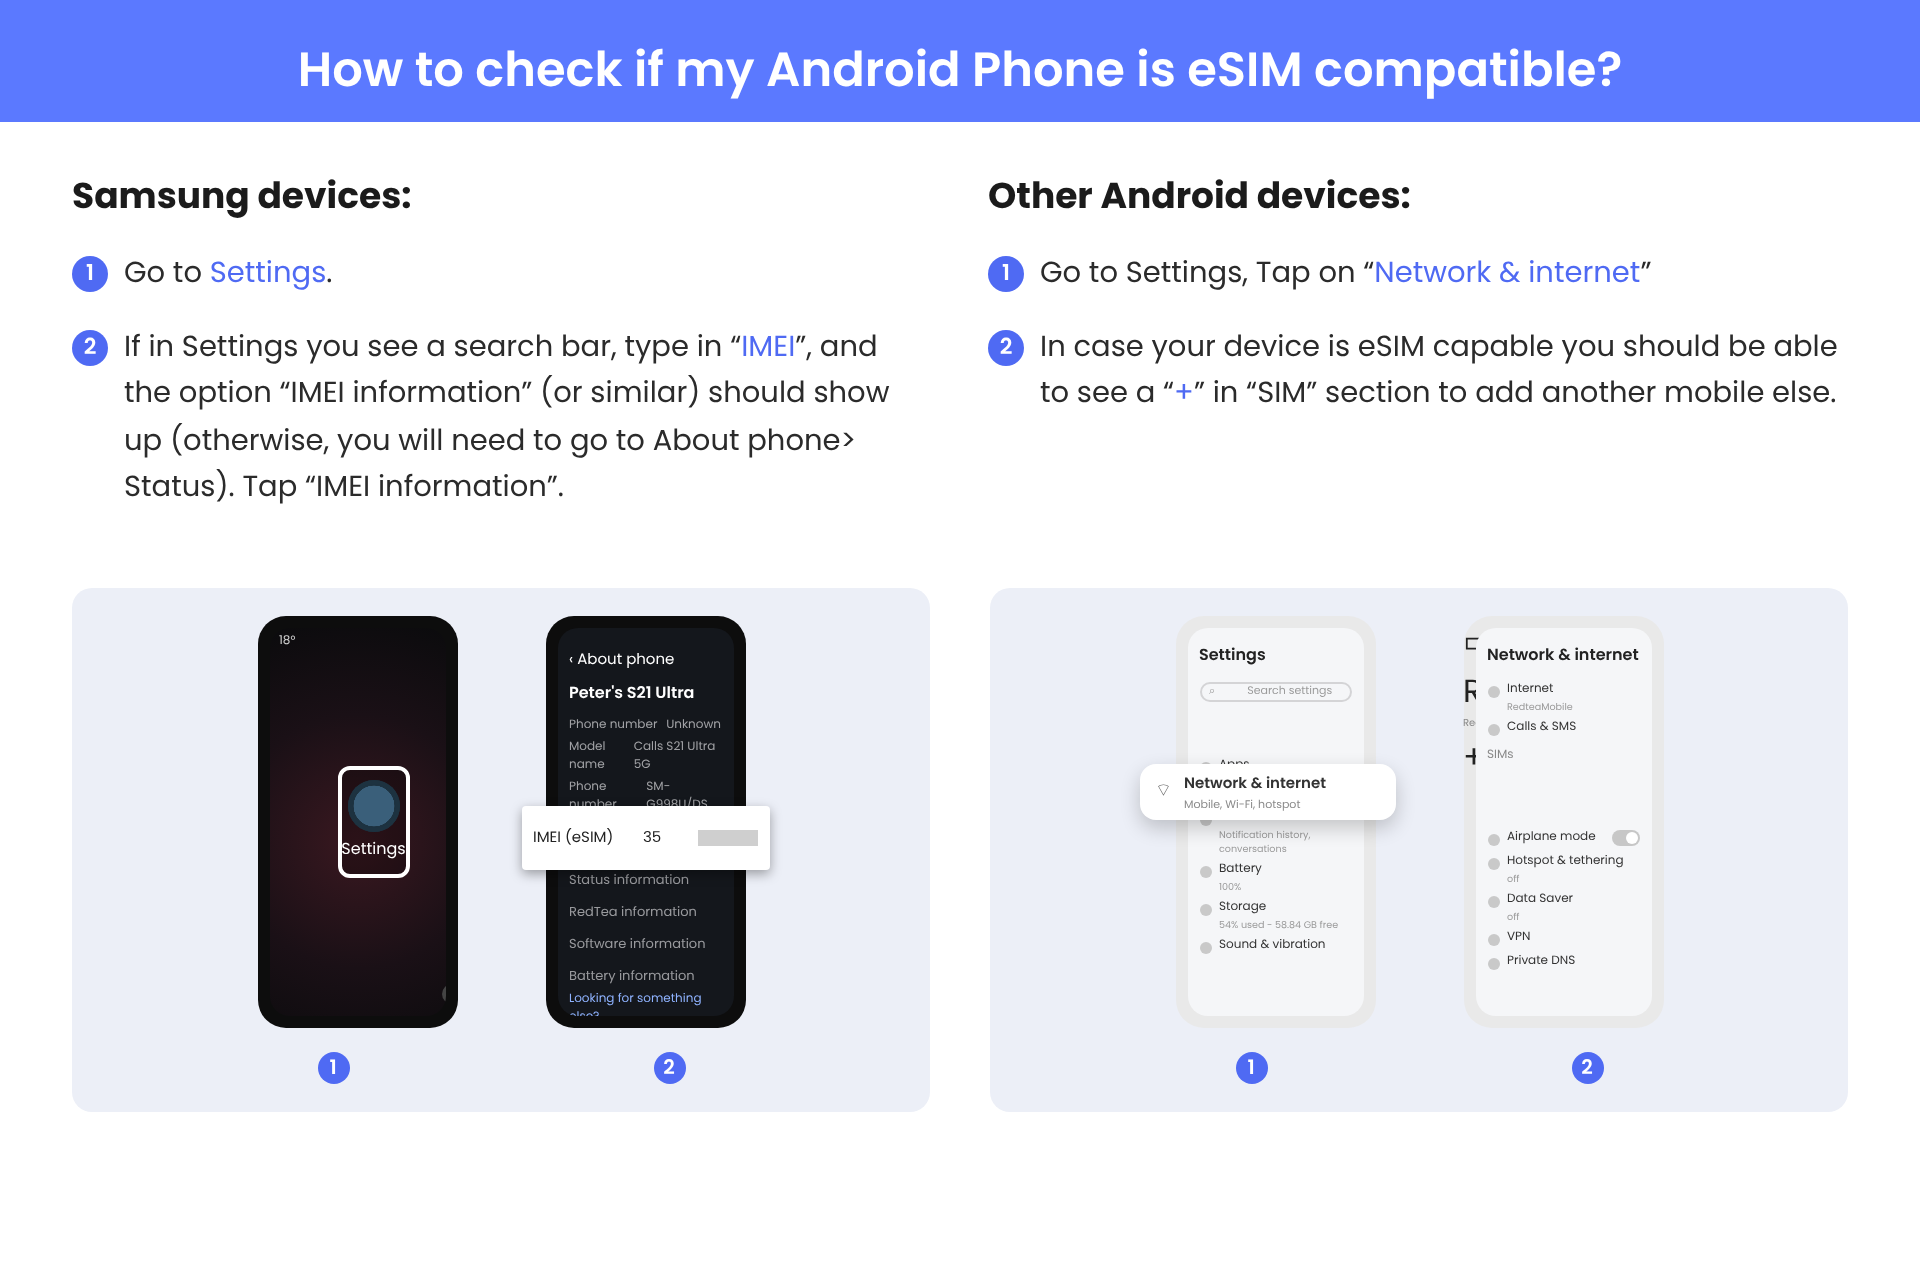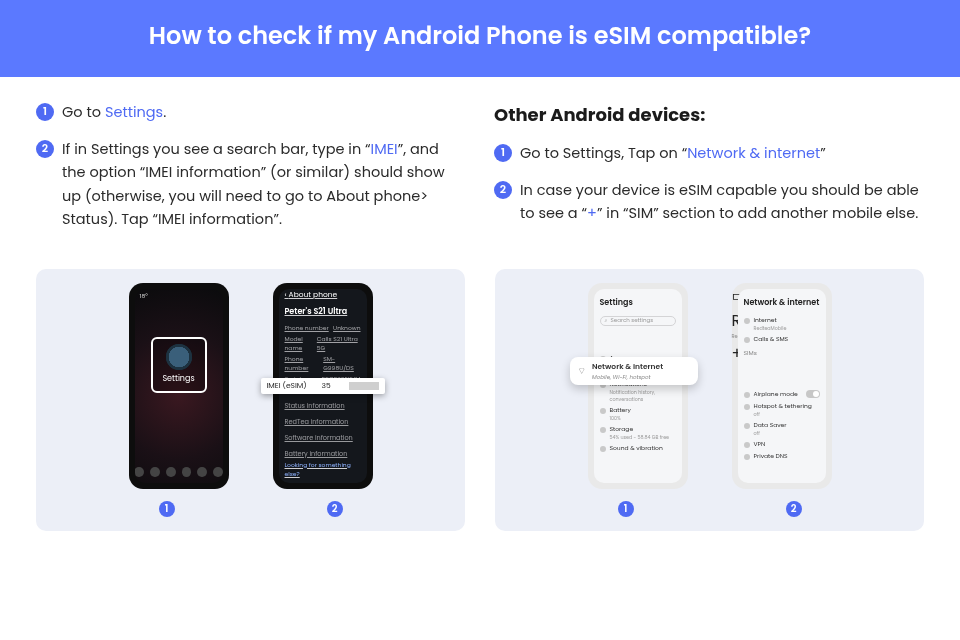--- a/index.html
+++ b/index.html
@@ -1,19 +1,19 @@
 <!DOCTYPE html>
 <html><head>
 <meta charset="utf-8">
 <style>
   :root { --blue:#4f6af3; --blue2:#5b79ff; --text:#222; --muted:#606060; --page-bg:#fafbff; --card-bg:#eceff7; }
   * { box-sizing:border-box; }
   body { margin:0; font-family:"Poppins","Segoe UI",Arial,sans-serif; background:#fff; color:var(--text); }
   .wrap { width:960px; height:640px; overflow:hidden; background:#fff; }
-  .hero { background:var(--blue2); color:#fff; text-align:center; padding:18px 40px 24px; }
+  .hero { background:var(--blue2); color:#fff; text-align:center; padding:18px 40px 8px; }
   .hero h1 { margin:0; font-size:24px; font-weight:600; }
   .cols { display:flex; gap:28px; padding:24px 36px 20px; }
   .col { flex:1; min-width:0; }
   .col h2 { margin:0 0 14px; font-size:18px; font-weight:700; color:#1b1b1b; }
   ol.steps { list-style:none; margin:0; padding:0; counter-reset:step; }
   ol.steps > li { position:relative; padding-left:26px; margin-bottom:14px; font-size:14.5px; line-height:1.6; color:#2b2b2b; }
   ol.steps > li::before {
     counter-increment:step; content:counter(step);
     position:absolute; left:0; top:2px; width:18px; height:18px; border-radius:50%;
     background:var(--blue); color:#fff; font-size:11px; font-weight:600;
@@ -24,76 +24,77 @@
   .gallery { margin:4px 36px 0; display:flex; gap:30px; }
   .gallery-card { flex:1; background:var(--card-bg); border-radius:10px; padding:14px 10px 14px; }
   .shots { display:flex; justify-content:center; gap:44px; }
   
   .phone { width:100px; height:206px; border-radius:14px; position:relative; }
   .phone .screen { position:absolute; inset:6px; border-radius:10px; overflow:hidden; }
   .phone.dark { background:#0d0d0d; }
   .phone.light { background:#e9e9e9; }
   .screen.samsung1 {
     background:radial-gradient(circle at 50% 55%, #3a1820 0%, #1a1016 55%, #0b0b0d 100%);
-    display:flex; flex-direction:column;
+    display:flex; flex-direction:row;gap:16px;
   }
   .samsung1 .icon-tile {
     margin:auto; width:56px; height:56px; border:2px solid #fff; border-radius:6px;
     display:flex; flex-direction:column; align-items:center; justify-content:center; gap:3px;
     background:rgba(0,0,0,.25);
   }
   .gear { width:26px; height:26px; border-radius:50%;
     background:radial-gradient(circle,#3a5f7a 0 55%,#1d3240 56% 100%);
     box-shadow:0 0 0 2px #1d3240 inset; }
   .icon-tile .lbl { color:#fff; font-size:8px; }
   .samsung1 .dock { height:18px; margin-top:auto; display:flex; gap:6px; justify-content:center; align-items:center; padding-bottom:4px; }
   .samsung1 .dock span { width:10px; height:10px; border-radius:50%; background:#444; }
-  .screen.samsung2 { background:#14171c; color:#d0d0d3; font-size:6px; padding:0 6px 4px; display:flex; flex-direction:column; gap:2px;text-decoration:underline; }
+  .screen.samsung2 { background:#14171c; color:#d0d0d3; font-size:6px; padding:10px 6px 4px; display:flex; flex-direction:column; gap:2px; }
   .samsung2 .hdr { color:#fff; font-size:7.5px; margin-bottom:3px; }
   .samsung2 .title { color:#fff; font-size:8px; font-weight:600; margin-bottom:4px; }
-  .samsung2 .row { display:flex; justify-content:space-between; opacity:.75; }
+  .samsung2 .row { display:flex; justify-content:space-between; opacity:.75;align-items:flex-end; }
   .samsung2 .sect { margin-top:4px; opacity:.7; font-size:6.5px; }
   .imei-call {
     position:absolute; left:-12px; right:-12px; top:46%;
-    background:#fff; color:#222; height:16px; border-radius:2px;
+    background:#fff; color:#222; height:32px; border-radius:2px;
     font-size:7.5px; display:flex; align-items:center; padding:0 6px;
     box-shadow:0 2px 6px rgba(0,0,0,.35);
   }
   .imei-call .mask { margin-left:auto; width:30px; height:8px; background:#cfcfcf; }
   .screen.and1, .screen.and2 { background:#f5f6f8; padding:6px 6px; font-size:6px; color:#444; display:flex; flex-direction:column; gap:3px; }
   .and1 .title, .and2 .title { font-size:8px; font-weight:600; color:#222; margin:2px 0 4px; }
   .and1 .search { border:1px solid #d4d4d6; border-radius:10px; height:10px; display:flex; align-items:center; padding:0 4px; color:#9b9b9b; font-size:5.5px; }
   .and-row { display:flex; gap:4px; align-items:flex-start; }
   .and-row .dot { width:6px; height:6px; border-radius:50%; background:#c9c9c9; margin-top:2px; flex-shrink:0; }
   .and-row .t { font-size:6px; color:#333; }
   .and-row .s { font-size:4.8px; color:#9a9a9a; }
   .net-call {
     position:absolute; left:-18px; right:-10px; top:36%;
     background:#fff; border-radius:8px; height:28px; box-shadow:0 4px 10px rgba(0,0,0,.2);
     display:flex; align-items:center; gap:6px; padding:0 8px; color:#333;
   }
   .net-call .wifi { font-size:9px; color:#6a6a6a; }
   .net-call .tt { font-size:7.5px; font-weight:600; }
-  .net-call .ss { font-size:5.5px; color:#8a8a8a;font-style:italic; }
+  .net-call .ss { font-size:5.5px; color:#8a8a8a; }
   .badges { display:flex; justify-content:center; gap:152px; margin-top:12px; }
   .badge { width:16px; height:16px; border-radius:50%; background:var(--blue); color:#fff; font-size:10px; font-weight:600; display:flex; align-items:center; justify-content:center; }
   .and2 .toggle { margin-left:auto; width:14px; height:8px; background:#c7c7c7; border-radius:5px; position:relative; }
   .and2 .toggle::after { content:""; position:absolute; right:1px; top:1px; width:6px; height:6px; background:#fff; border-radius:50%; }
 </style>
 </head>
 <body>
 
 <div class="wrap">
   <header class="hero">
     <h1>How to check if my Android Phone is eSIM compatible?</h1>
   </header>
 
   <div class="cols">
 
     <section class="col">
+      <h2>Samsung devices:</h2>
       <ol class="steps">
         <li>
           <span>Go to </span><span class="link">Settings</span><span>.</span>
         </li>
         <li>
           <span>If in Settings you see a search bar, type in “</span><span class="link">IMEI</span><span>”, and the option “IMEI information” (or similar) should show up (otherwise, you will need to go to About phone&gt; Status). Tap “IMEI information”.</span>
         </li>
       </ol>
     </section>
 
@@ -171,21 +172,21 @@
         <span class="badge">1</span>
         <span class="badge">2</span>
       </div>
     </div>
 
     <div class="gallery-card">
       <div class="shots">
         <div class="phone light" style="position:relative;">
           <div class="screen and1">
             <div class="title">Settings</div>
-            <div class="search">⌕ <span style="margin-left:3px">Search settings</span></div>
+            <div class="search">⌕ <span style="margin-left:16px">Search settings</span></div>
             <div style="height:22px"></div>
             <div class="and-row">
                 <span class="dot"></span>
                 <div>
                   <div class="t">Apps</div>
                   <div class="s">Assistant, recent apps, default apps</div>
                 </div>
               </div>
             <div class="and-row">
                 <span class="dot"></span>

